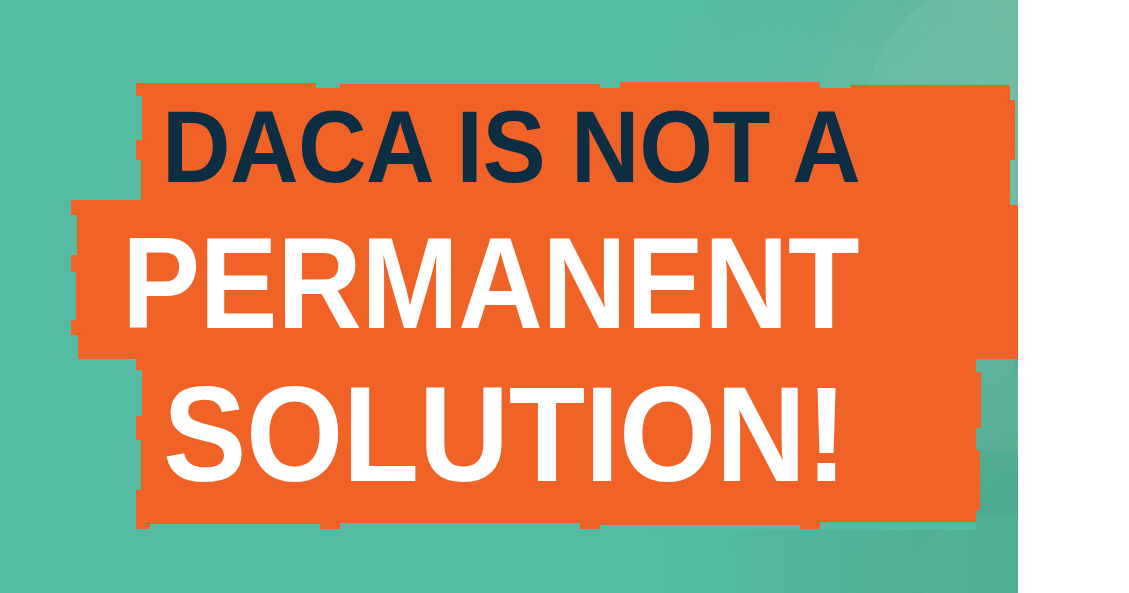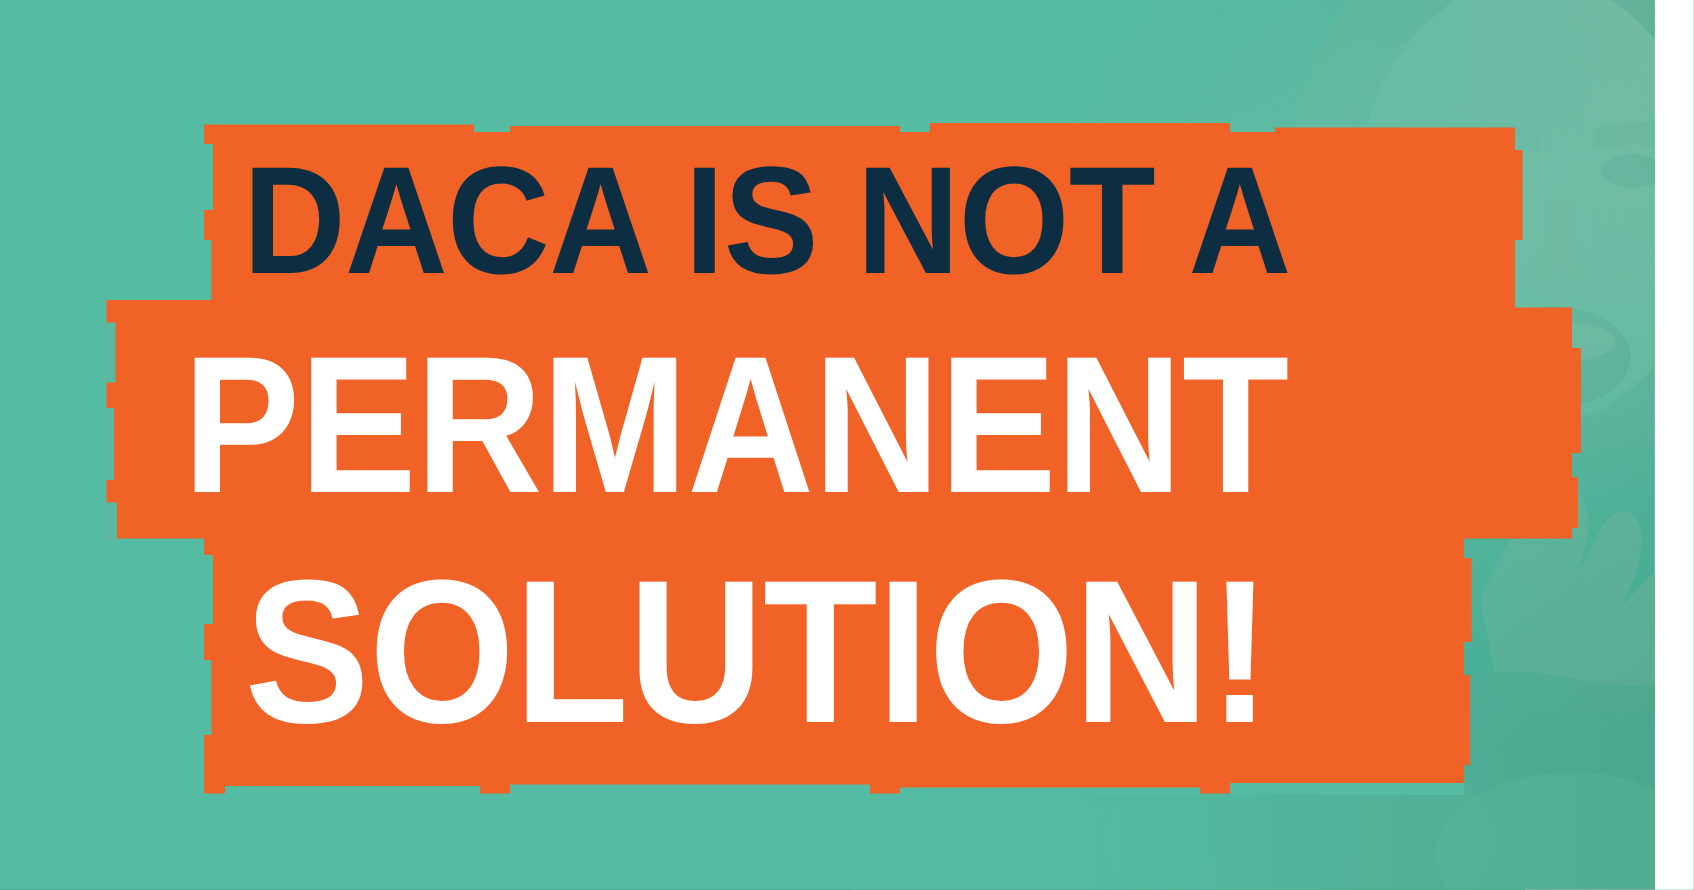--- a/index.html
+++ b/index.html
@@ -2,21 +2,21 @@
 <html><head>
 <meta charset="utf-8">
 <style>
   html, body {
     margin: 0;
     padding: 0;
     background: #ffffff;
   }
   #poster {
     position: relative;
-    width: 1103px;
+    width: 1018px;
     height: 593px;
     overflow: hidden;
     font-family: "Liberation Sans", "DejaVu Sans", sans-serif;
     background: #ec4899;
   }
 
   
   .photo-layer {
     position: absolute;
     inset: 0;

